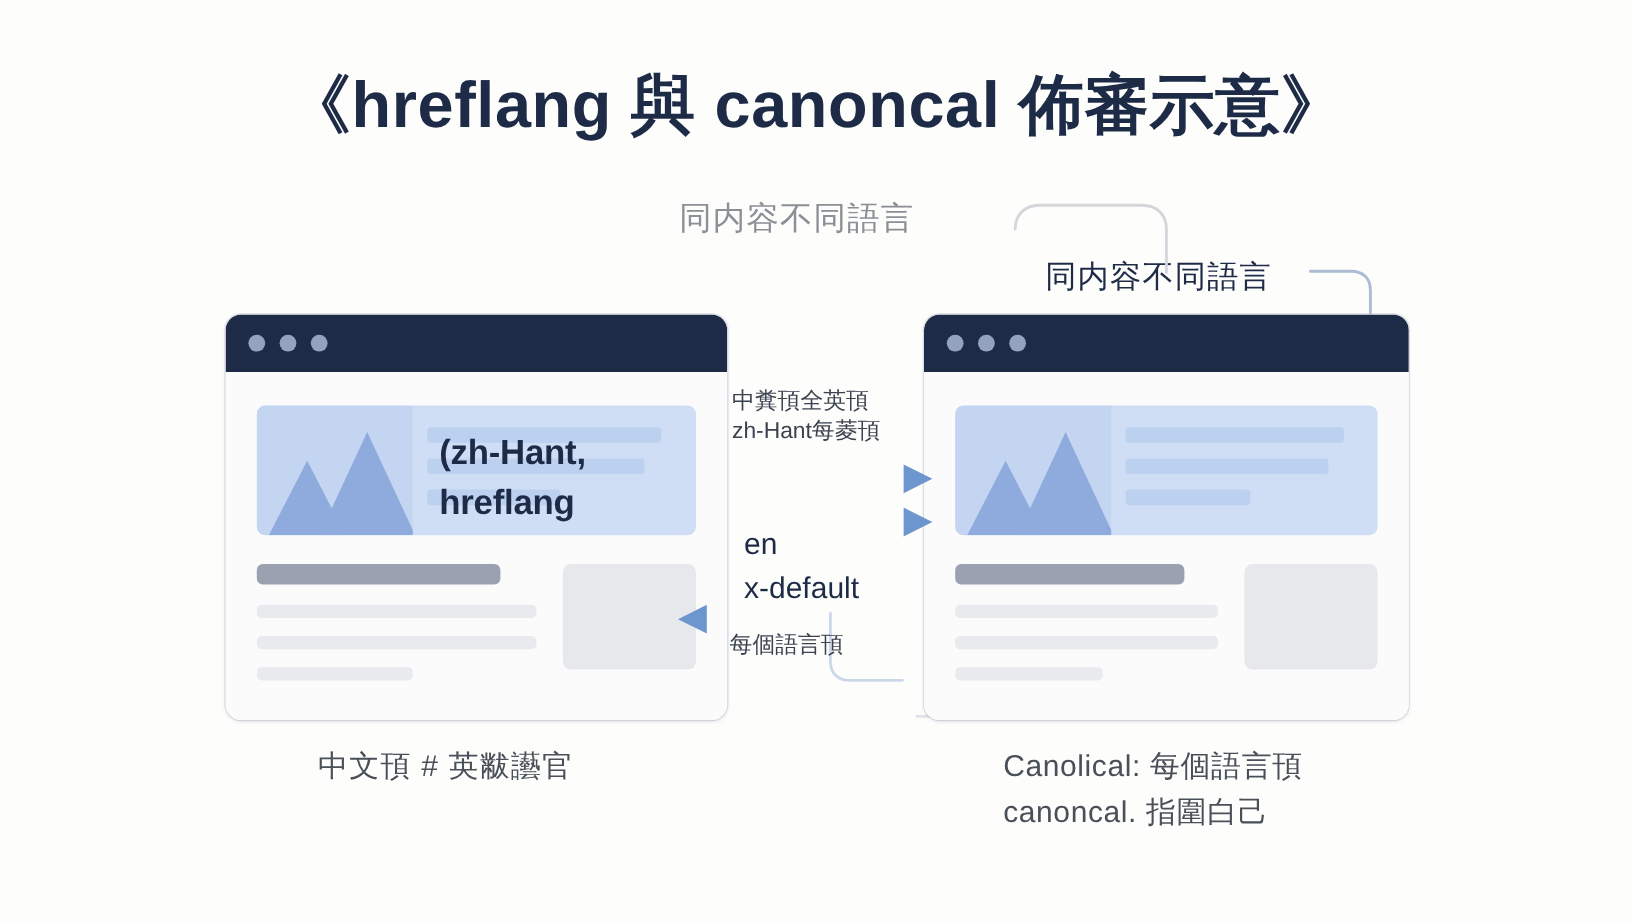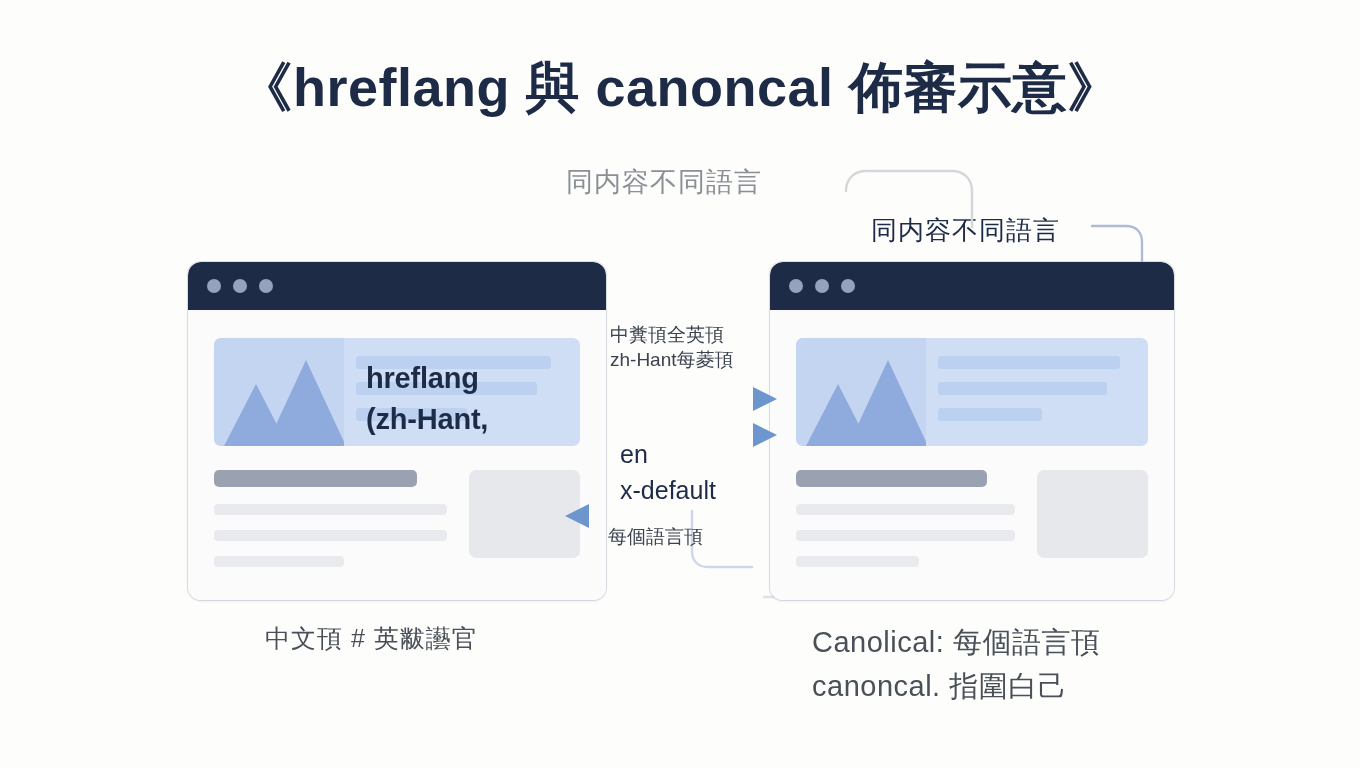--- a/index.html
+++ b/index.html
@@ -225,23 +225,23 @@
     white-space: nowrap;
     color: #4a5058;
   }
   .cap-left {
     left: 265px;
     top: 622px;
     font-size: 25px;
     letter-spacing: 1px;
   }
   .cap-right {
-    left: 812px;
+    left: 836px;
     top: 620px;
-    font-size: 29px;
+    font-size: 25px;
     line-height: 1.52;
     letter-spacing: 0.5px;
   }
 </style>
 </head>
 <body>
 
 <div class="stage">
 
   <div class="page-title">《hreflang 與 canoncal 佈審示意》</div>
@@ -274,22 +274,22 @@
         <div class="hero-img">
           <span class="peak peak-small"></span>
           <span class="peak peak-big"></span>
         </div>
         <div class="hero-lines">
           <div class="hero-line w1"></div>
           <div class="hero-line w2"></div>
           <div class="hero-line w3"></div>
         </div>
         <div class="hero-overlay">
+          <div>(zh-Hant,</div>
           <div>hreflang</div>
-          <div>(zh-Hant,</div>
         </div>
       </div>
       <div class="lower">
         <div class="lower-left">
           <div class="bar-head"></div>
           <div class="bar-line l1"></div>
           <div class="bar-line l2"></div>
           <div class="bar-line l3"></div>
         </div>
         <div class="lower-box"></div>

